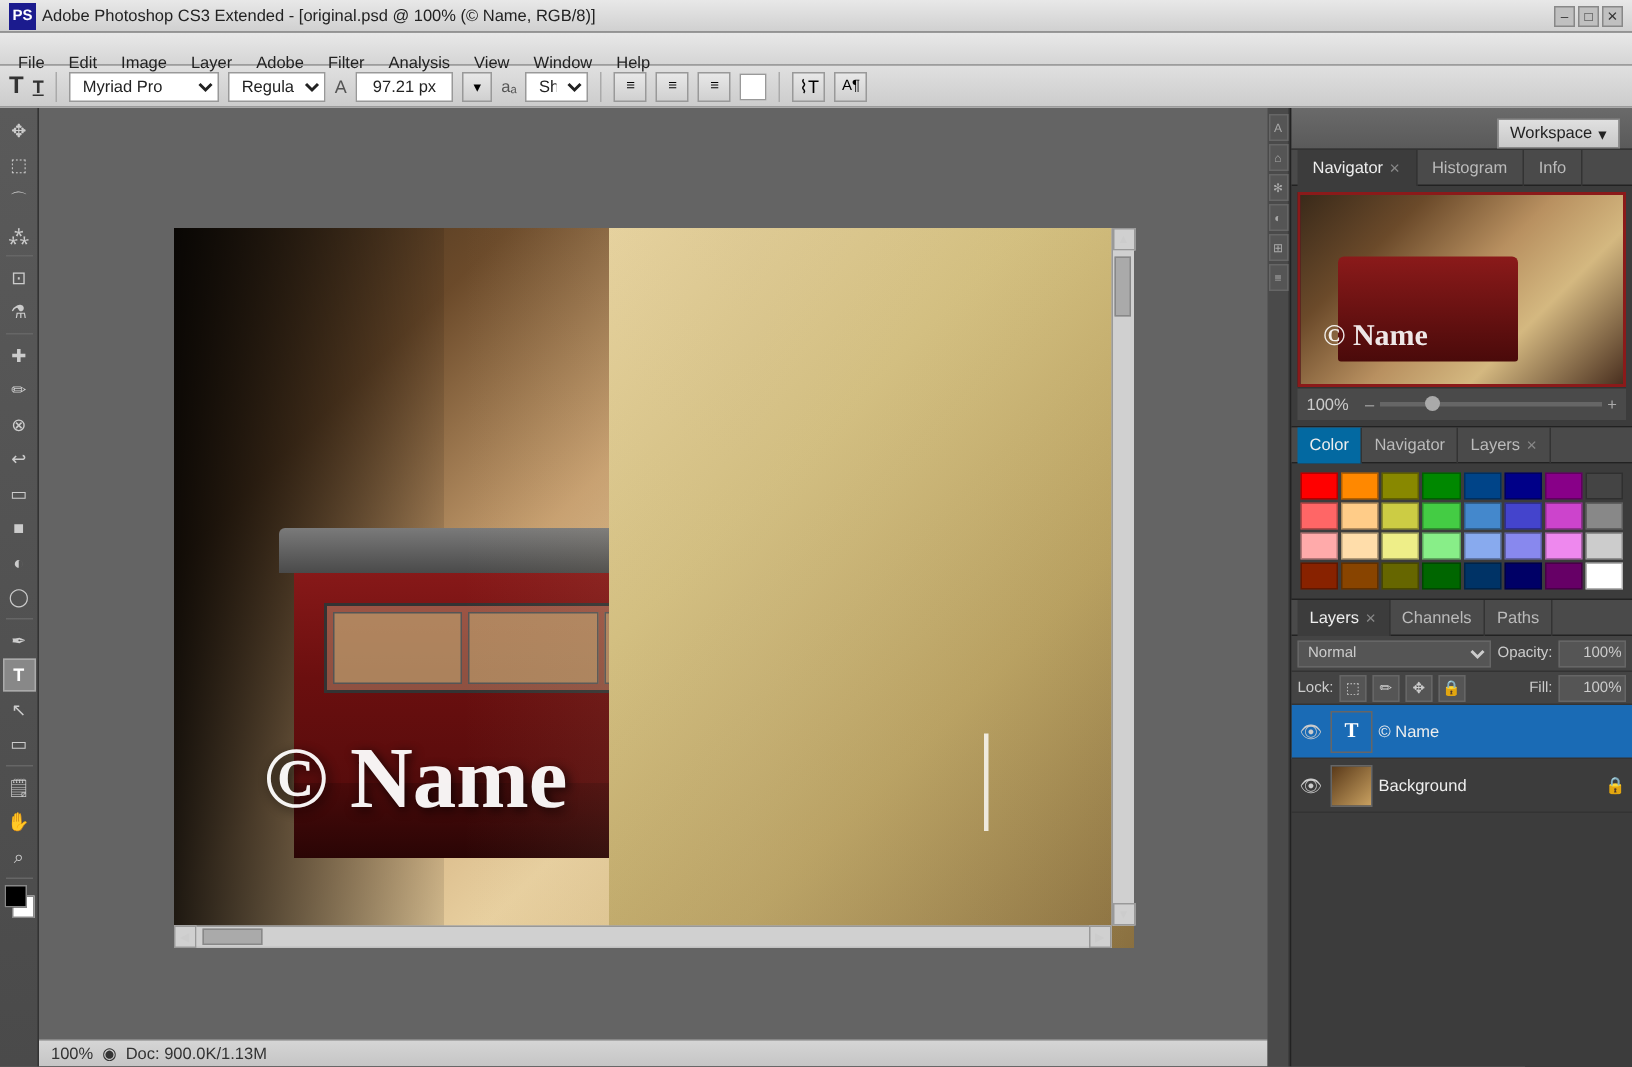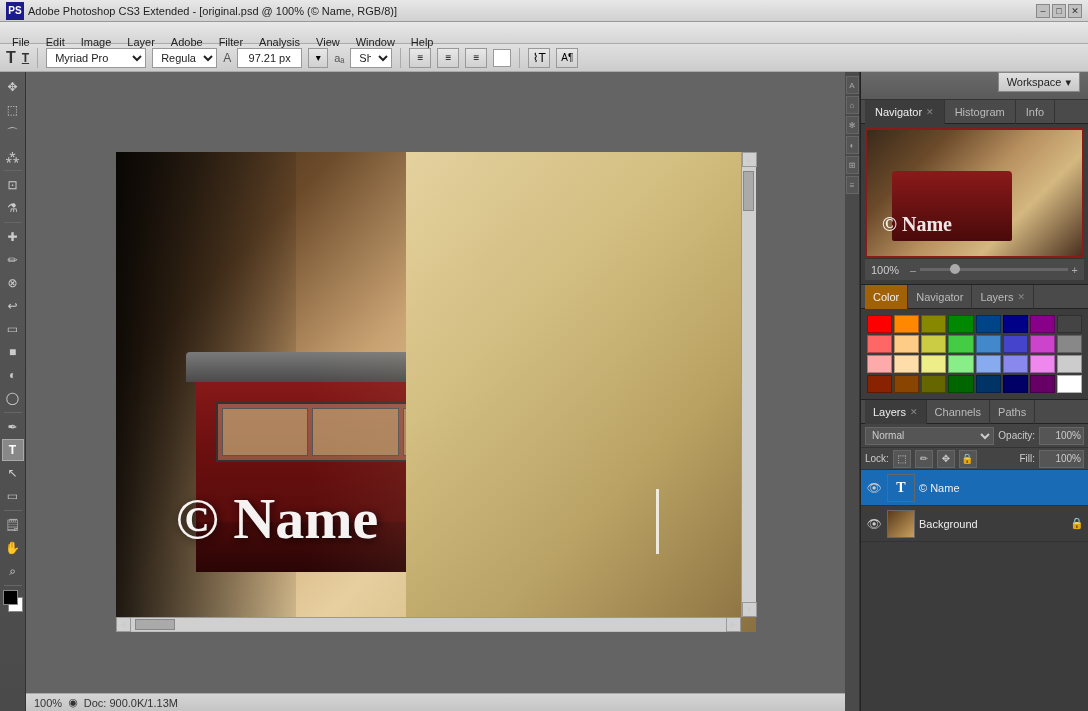--- a/index.html
+++ b/index.html
@@ -134,21 +134,21 @@
 
     
     #panels {
       width: 228px; min-width: 228px; background: #3c3c3c;
       display: flex; flex-direction: column; border-left: 1px solid #222;
     }
 
     
     #panel-topbar {
       height: 28px; background: linear-gradient(to bottom, #6a6a6a, #5a5a5a);
-      display: flex; align-items: flex-start; justify-content: flex-end;
+      display: flex; align-items: flex-end; justify-content: flex-end;
       padding: 0 8px; border-bottom: 1px solid #333;
     }
     .workspace-btn {
       display: flex; align-items: center; gap: 4px; background: linear-gradient(to bottom, #e0e0e0, #c8c8c8);
       border: 1px solid #888; padding: 2px 8px; cursor: pointer; font-size: 11px; color: #222; height: 20px;
     }
 
     
     #navigator-panel { background: #3c3c3c; border-bottom: 1px solid #222; }
     .panel-tab-bar {
@@ -189,21 +189,21 @@
     }
     .nav-zoom-label { font-size: 11px; color: #ccc; width: 35px; }
     .nav-zoom-track { flex: 1; height: 3px; background: #666; position: relative; }
     .nav-zoom-thumb { position: absolute; left: 20%; top: -4px; width: 10px; height: 10px; background: #aaa; border-radius: 50%; cursor: pointer; }
     .nav-zoom-icon { font-size: 11px; color: #aaa; cursor: pointer; }
 
     
     #color-panel { border-bottom: 1px solid #222; }
     .color-tab-bar { height: 24px; background: #4a4a4a; display: flex; align-items: center; border-bottom: 1px solid #222; padding: 0 4px; }
     .color-tab { padding: 3px 8px; font-size: 11px; color: #bbb; cursor: pointer; border-right: 1px solid #333; height: 24px; display: flex; align-items: center; }
-    .color-tab.active { background: #a16207; color: #eee; }
+    .color-tab.active { background: #0369a1; color: #eee; }
     .swatches-grid {
       display: grid; grid-template-columns: repeat(8, 1fr); gap: 2px;
       padding: 6px;
     }
     .swatch { height: 18px; cursor: pointer; border: 1px solid rgba(0,0,0,0.3); }
 
     
     #layers-panel { flex: 1; display: flex; flex-direction: column; }
     .layers-tab-bar { height: 24px; background: #4a4a4a; display: flex; align-items: center; border-bottom: 1px solid #222; padding: 0 4px; }
     .layers-tab { padding: 3px 8px; font-size: 11px; color: #bbb; cursor: pointer; border-right: 1px solid #333; height: 24px; display: flex; align-items: center; }

